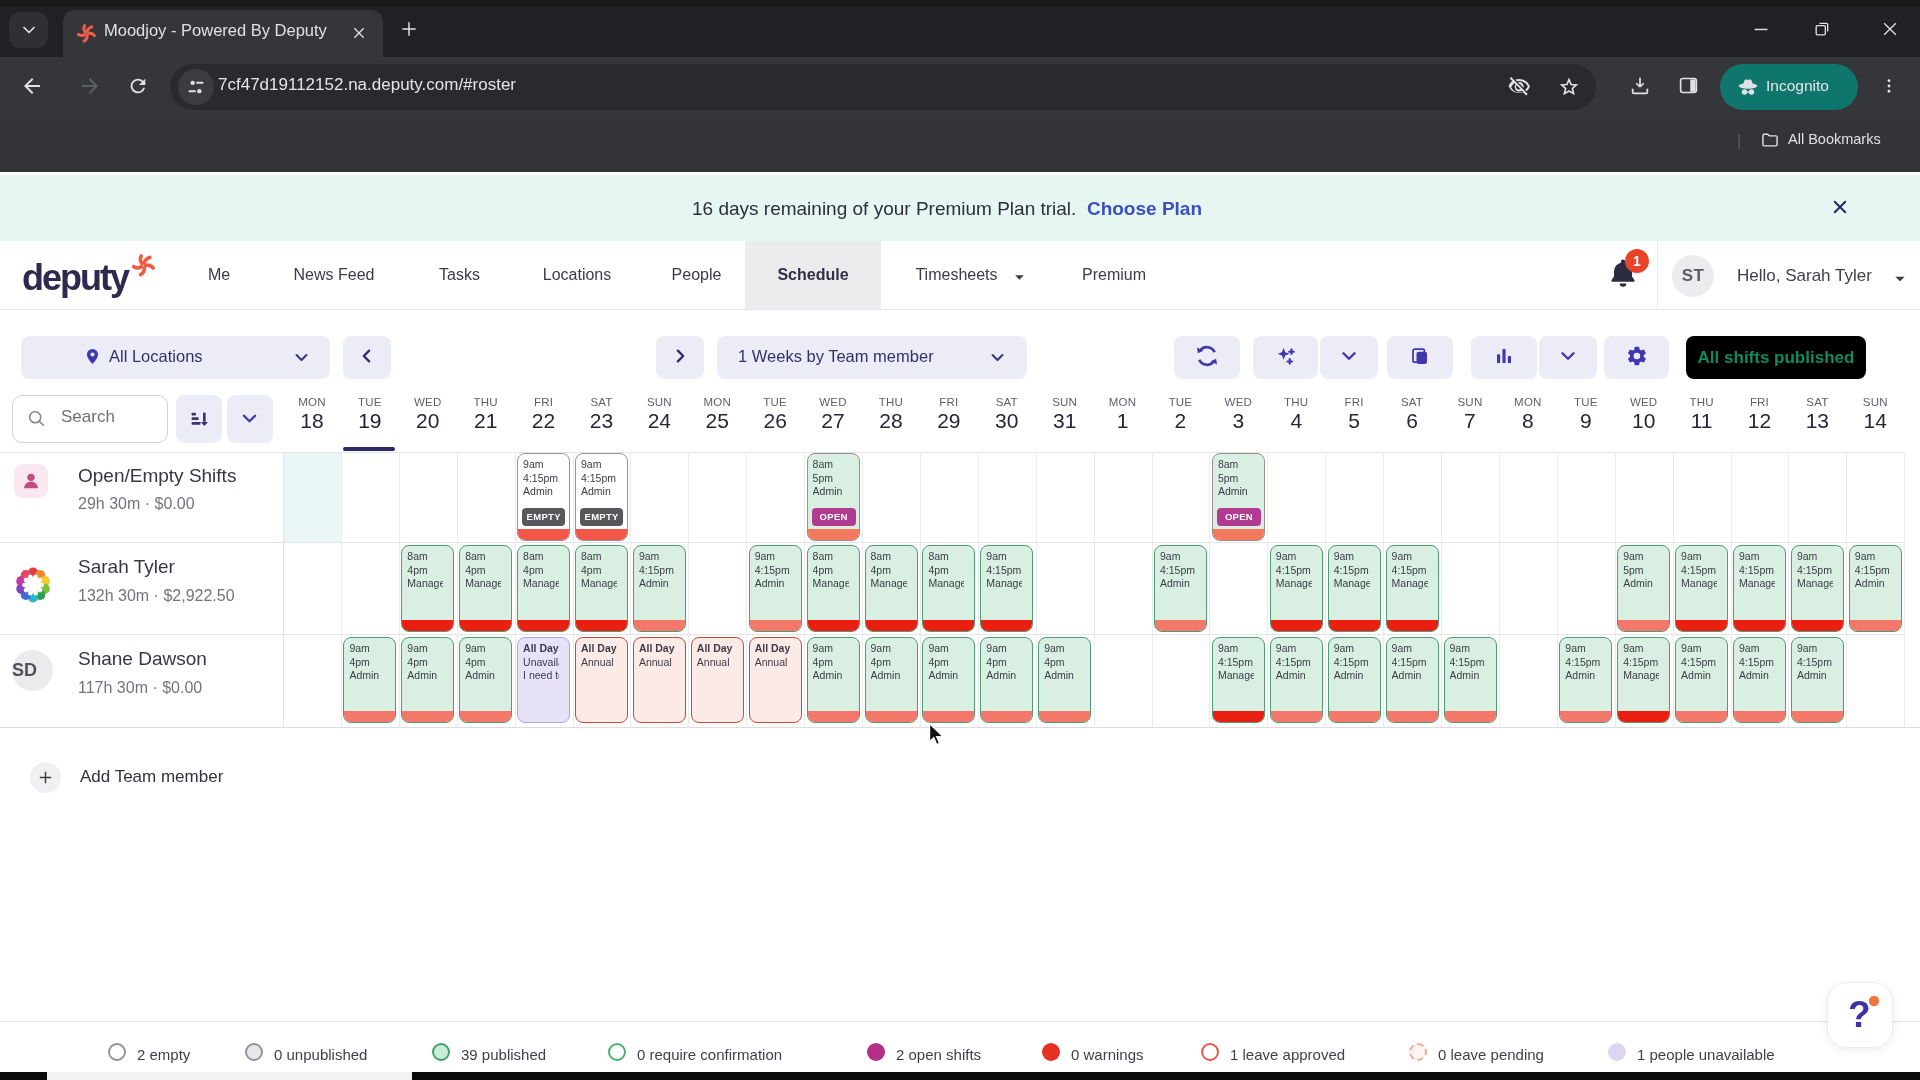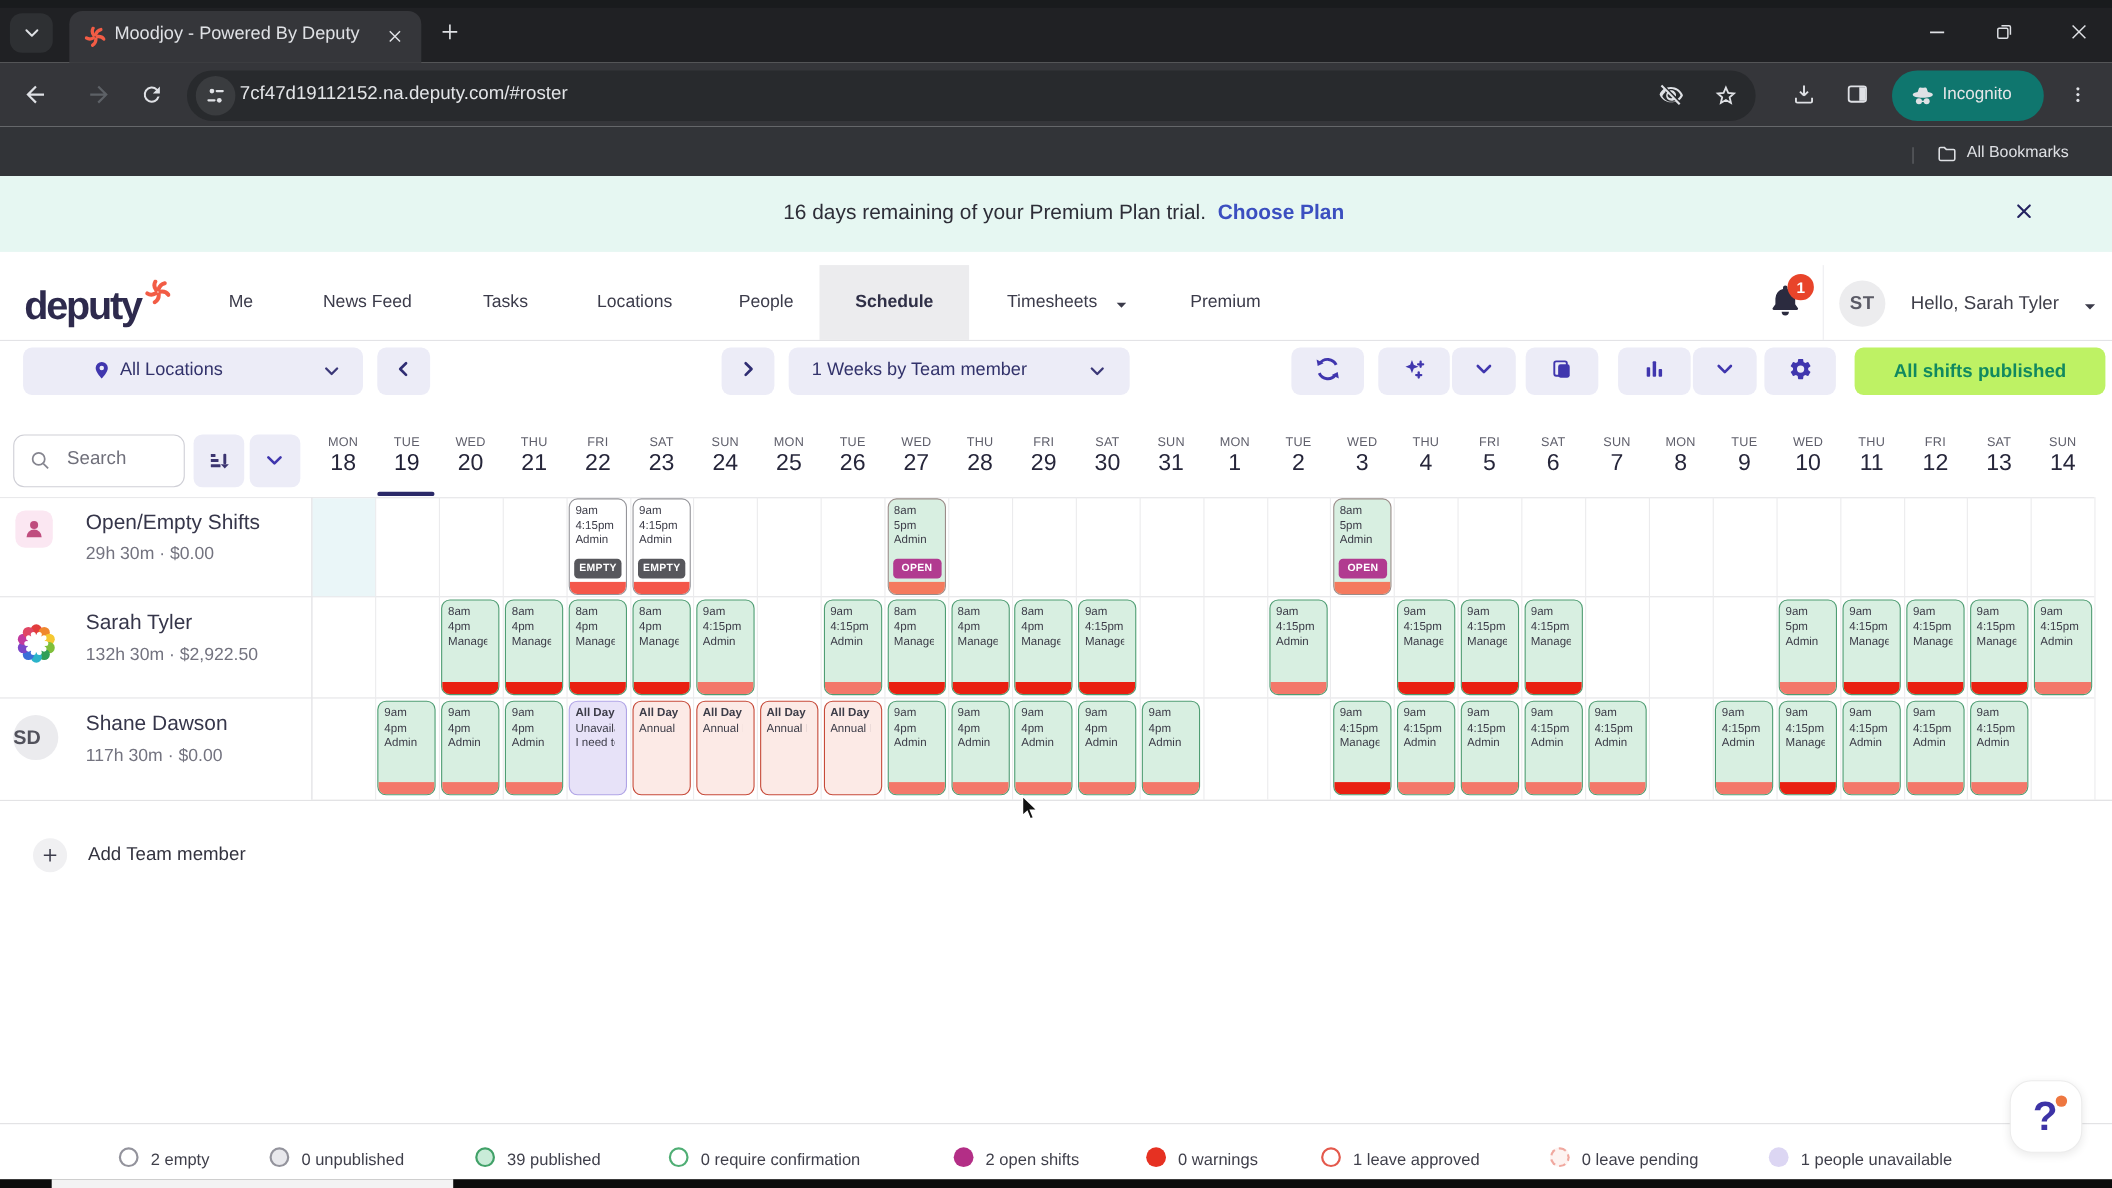--- a/index.html
+++ b/index.html
@@ -12,31 +12,31 @@
 #tabstrip::before { content:""; position:absolute; left:0; top:0; width:1920px; height:7px; background:#191b1d; }
 #tabsearch { position:absolute; left:9px; top:12px; width:39px; height:36px; border-radius:11px; background:#2e3033; }
 #tab { position:absolute; left:63px; top:10px; width:320px; height:47px; border-radius:12px 12px 0 0; background:#35363a; }
 #toolbar { position:absolute; left:0; top:57px; width:1920px; height:58px; background:#35363a; }
 #bookbar { position:absolute; left:0; top:115px; width:1920px; height:57px; background:#323438; }
 #urlpill { position:absolute; left:170px; top:7px; width:1426px; height:46px; border-radius:23px; background:#282a2d; }
 #incog { position:absolute; left:1720px; top:7px; width:138px; height:46px; border-radius:23px; background:#0f766e; }
 .cicon { position:absolute; }
 
 
-#banner { position:absolute; left:0; top:160px; width:1920px; height:69px; background:#e6f7f2;padding-left:20px; }
+#banner { position:absolute; left:0; top:175px; width:1920px; height:69px; background:#e6f7f2; }
 #banner .msg { position:absolute; top:23px; width:1894px; text-align:center; font-size:19px; color:#2e2e38; }
 #banner .msg a { color:#3b4fc0; text-decoration:none; font-weight:600; }
 
 
 #nav { position:absolute; left:0; top:241px; width:1920px; height:69px; background:#fff; border-bottom:1px solid #e3e3e6; }
 .navitem { position:absolute; top:0; height:68px; line-height:68px; font-size:16px; color:#3b3b4a; text-align:center; }
 #logo { position:absolute; left:22px; top:16px; font-size:36px; font-weight:bold; color:#2e2a4d; letter-spacing:-2px; }
 
 
-.pill { position:absolute; top:316px; height:43px; background:#ececf7; border-radius:8px; color:#32326b; font-size:16.5px; }
+.pill { position:absolute; top:336px; height:43px; background:#ececf7; border-radius:8px; color:#32326b; font-size:16.5px; }
 .pill .cc { position:absolute; top:50%; left:50%; transform:translate(-50%,-50%); }
 
 
 .day { position:absolute; top:396px; width:57.9px; text-align:center; }
 .day .dw { font-size:11.5px; color:#5f5f6b; letter-spacing:0.2px; }
 .day .dn { font-size:21px; color:#26263a; margin-top:1px; }
 .day.act .dn { color:#1d1d33; }
 
 
 .vl { position:absolute; top:452px; height:275px; width:1px; background:#ebebed; }
@@ -274,21 +274,21 @@
 <div class="pill" style="left:1539px;width:58px">
       <span class="cc"><svg width="19" height="19" viewBox="0 0 24 24">
           <path d="m5 8.5 7 7 7-7" fill="none" stroke="#4036ae" stroke-width="3" stroke-linecap="round" stroke-linejoin="round"></path>
         </svg></span>
     </div>
 <div class="pill" style="left:1604px;width:65px">
       <span class="cc"><svg width="22" height="22" viewBox="0 0 24 24">
           <path fill="#4036ae" d="M19.4 13c.04-.33.06-.66.06-1s-.02-.67-.06-1l2.1-1.65a.5.5 0 0 0 .12-.64l-2-3.46a.5.5 0 0 0-.6-.22l-2.49 1a7.3 7.3 0 0 0-1.73-1l-.38-2.65A.5.5 0 0 0 13.9 2h-4a.5.5 0 0 0-.5.42L9.03 5.07a7.3 7.3 0 0 0-1.73 1l-2.49-1a.5.5 0 0 0-.6.22l-2 3.46a.5.5 0 0 0 .12.64L4.43 11c-.04.33-.06.66-.06 1s.02.67.06 1l-2.1 1.65a.5.5 0 0 0-.12.64l2 3.46c.13.22.39.31.6.22l2.49-1c.53.42 1.11.76 1.73 1l.38 2.65a.5.5 0 0 0 .49.42h4a.5.5 0 0 0 .5-.42l.38-2.65a7.3 7.3 0 0 0 1.73-1l2.49 1c.22.09.47 0 .6-.22l2-3.46a.5.5 0 0 0-.12-.64zM11.9 15.6a3.6 3.6 0 1 1 0-7.2 3.6 3.6 0 0 1 0 7.2z"></path>
         </svg></span>
     </div>
-<div class="pill" style="left:1686px;width:228px;background:#bef264;text-align:center;line-height:43px;color:#11895f;font-weight:bold;font-size:17px">All shifts published</div>
+<div class="pill" style="left:1686px;width:180px;background:#000000;text-align:center;line-height:43px;color:#11895f;font-weight:bold;font-size:17px">All shifts published</div>
 
 <div class="abs" style="left:12px;top:395px;width:156px;height:48px;border:1px solid #cfcfd6;border-radius:10px;background:#fff">
   <span class="abs" style="left:13px;top:12px"><svg width="21" height="21" viewBox="0 0 24 24">
           <circle cx="10.5" cy="10.5" r="6.3" fill="none" stroke="#85858f" stroke-width="1.8"></circle>
           <path d="m15.3 15.3 5 5" stroke="#85858f" stroke-width="1.8"></path>
         </svg></span>
   <span class="abs" style="left:48px;top:11px;font-size:17px;color:#6f6f7a">Search</span>
 </div>
 <div class="abs" style="left:176px;top:395px;width:46px;height:48px;background:#ececf7;border-radius:8px">
       <span class="abs" style="left:12px;top:13px"><svg width="22" height="22" viewBox="0 0 24 24">

